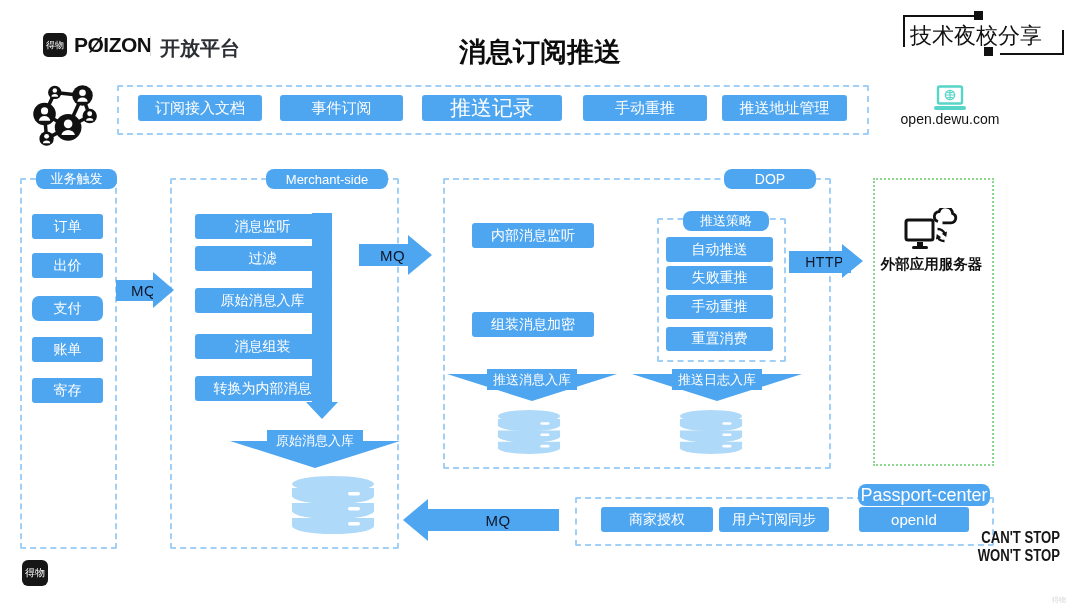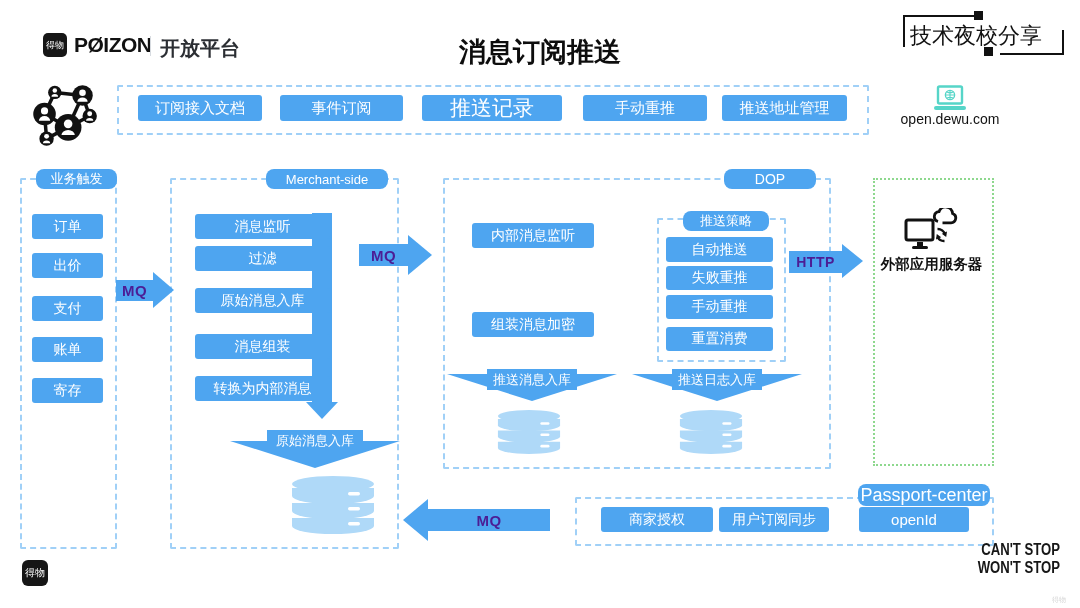--- a/index.html
+++ b/index.html
@@ -5,22 +5,22 @@
   html,body{margin:0;padding:0;background:#fff;}
   #stage{position:relative;width:1080px;height:608px;background:#fff;overflow:hidden;
          font-family:"Liberation Sans","DejaVu Sans",sans-serif;}
   .abs{position:absolute;}
   .btn{position:absolute;background:#4EA5F0;color:#fff;display:flex;align-items:center;
        justify-content:center;font-size:14px;border-radius:3px;white-space:nowrap;}
   .tag{position:absolute;background:#4EA5F0;color:#fff;display:flex;align-items:center;
        justify-content:center;font-size:13px;border-radius:8px;white-space:nowrap;z-index:3;}
   .dash{position:absolute;border:2px dashed #A0D0F7;border-radius:2px;}
   .dot-green{position:absolute;border:2px dotted #8ED88E;}
-  .arr-body{position:absolute;background:#4EA5F0;color:#4c1d95;font-weight:bold;display:flex;
-            align-items:center;justify-content:center;letter-spacing:.5px;}
+  .arr-body{position:absolute;background:#4EA5F0;color:#0f172a;font-weight:normal;display:flex;
+            align-items:center;justify-content:center;letter-spacing:.5px;padding-left:9px;}
   .tri{position:absolute;width:0;height:0;}
   .funnel{position:absolute;width:0;height:0;border-left:85px solid transparent;
           border-right:85px solid transparent;border-top:27px solid #4EA5F0;}
   .fun-label{position:absolute;background:#4EA5F0;color:#fff;display:flex;align-items:center;
              justify-content:center;font-size:13px;z-index:3;white-space:nowrap;}
   .badge{position:absolute;background:#161616;color:#fff;display:flex;align-items:center;
          justify-content:center;border-radius:5px;font-size:9px;}
   .slogan{font-weight:bold;color:#161616;font-size:16px;line-height:18px;text-align:right;
           transform:scaleX(.82);transform-origin:right;letter-spacing:0;}
   .sq{position:absolute;background:#111;width:9px;height:9px;}
@@ -90,21 +90,21 @@
   <div class="btn" style="left:138px;top:95px;width:124px;height:26px;font-size:15px;">订阅接入文档</div>
   <div class="btn" style="left:280px;top:95px;width:123px;height:26px;font-size:15px;">事件订阅</div>
   <div class="btn" style="left:422px;top:95px;width:140px;height:26px;font-size:21px;">推送记录</div>
   <div class="btn" style="left:583px;top:95px;width:124px;height:26px;font-size:15px;">手动重推</div>
   <div class="btn" style="left:722px;top:95px;width:125px;height:26px;font-size:15px;">推送地址管理</div>
 
   <div class="dash" style="left:20px;top:178px;width:93px;height:367px;"></div>
   <div class="tag" style="left:36px;top:169px;width:81px;height:20px;">业务触发</div>
   <div class="btn" style="left:32px;top:214px;width:71px;height:25px;">订单</div>
   <div class="btn" style="left:32px;top:253px;width:71px;height:25px;">出价</div>
-  <div class="btn" style="left:32px;top:296px;width:71px;height:25px;">支付</div>
+  <div class="btn" style="left:32px;top:296px;width:71px;height:25px;border-radius:7px;">支付</div>
   <div class="btn" style="left:32px;top:337px;width:71px;height:25px;">账单</div>
   <div class="btn" style="left:32px;top:378px;width:71px;height:25px;">寄存</div>
 
   <div class="arr-body" style="left:116px;top:280px;width:37px;height:21px;font-size:15px;z-index:4;">MQ</div>
   <div class="tri" style="left:153px;top:272px;border-top:18px solid transparent;border-bottom:18px solid transparent;border-left:21px solid #4EA5F0;z-index:4;"></div>
 
   <div class="dash" style="left:170px;top:178px;width:225px;height:367px;"></div>
   <div class="tag" style="left:266px;top:169px;width:122px;height:20px;">Merchant-side</div>
 
   <div class="abs" style="left:312px;top:213px;width:20px;height:190px;background:#4EA5F0;z-index:1;"></div>
@@ -195,19 +195,19 @@
   <div class="dash" style="left:575px;top:497px;width:415px;height:45px;"></div>
   <div class="tag" style="left:858px;top:484px;width:132px;height:22px;font-size:18px;">Passport-center</div>
   <div class="btn" style="left:601px;top:507px;width:112px;height:25px;">商家授权</div>
   <div class="btn" style="left:719px;top:507px;width:110px;height:25px;">用户订阅同步</div>
   <div class="btn" style="left:859px;top:507px;width:110px;height:25px;font-size:15px;">openId</div>
 
   <div class="tri" style="left:403px;top:499px;border-top:21px solid transparent;border-bottom:21px solid transparent;border-right:25px solid #4EA5F0;z-index:4;"></div>
   <div class="arr-body" style="left:428px;top:509px;width:122px;height:22px;font-size:15px;z-index:4;">MQ</div>
 
   <div class="badge" style="left:22px;top:560px;width:26px;height:26px;border-radius:6px;font-size:10px;">得物</div>
-  <div class="abs" style="left:920px;top:541px;width:140px;">
+  <div class="abs" style="left:920px;top:529px;width:140px;">
     <div class="slogan">CAN'T STOP</div>
     <div class="slogan">WON'T STOP</div>
   </div>
   <div class="abs" style="left:1052px;top:595px;font-size:7px;color:#d6d6d6;">得物</div>
 
 </div>
 
 </body></html>

